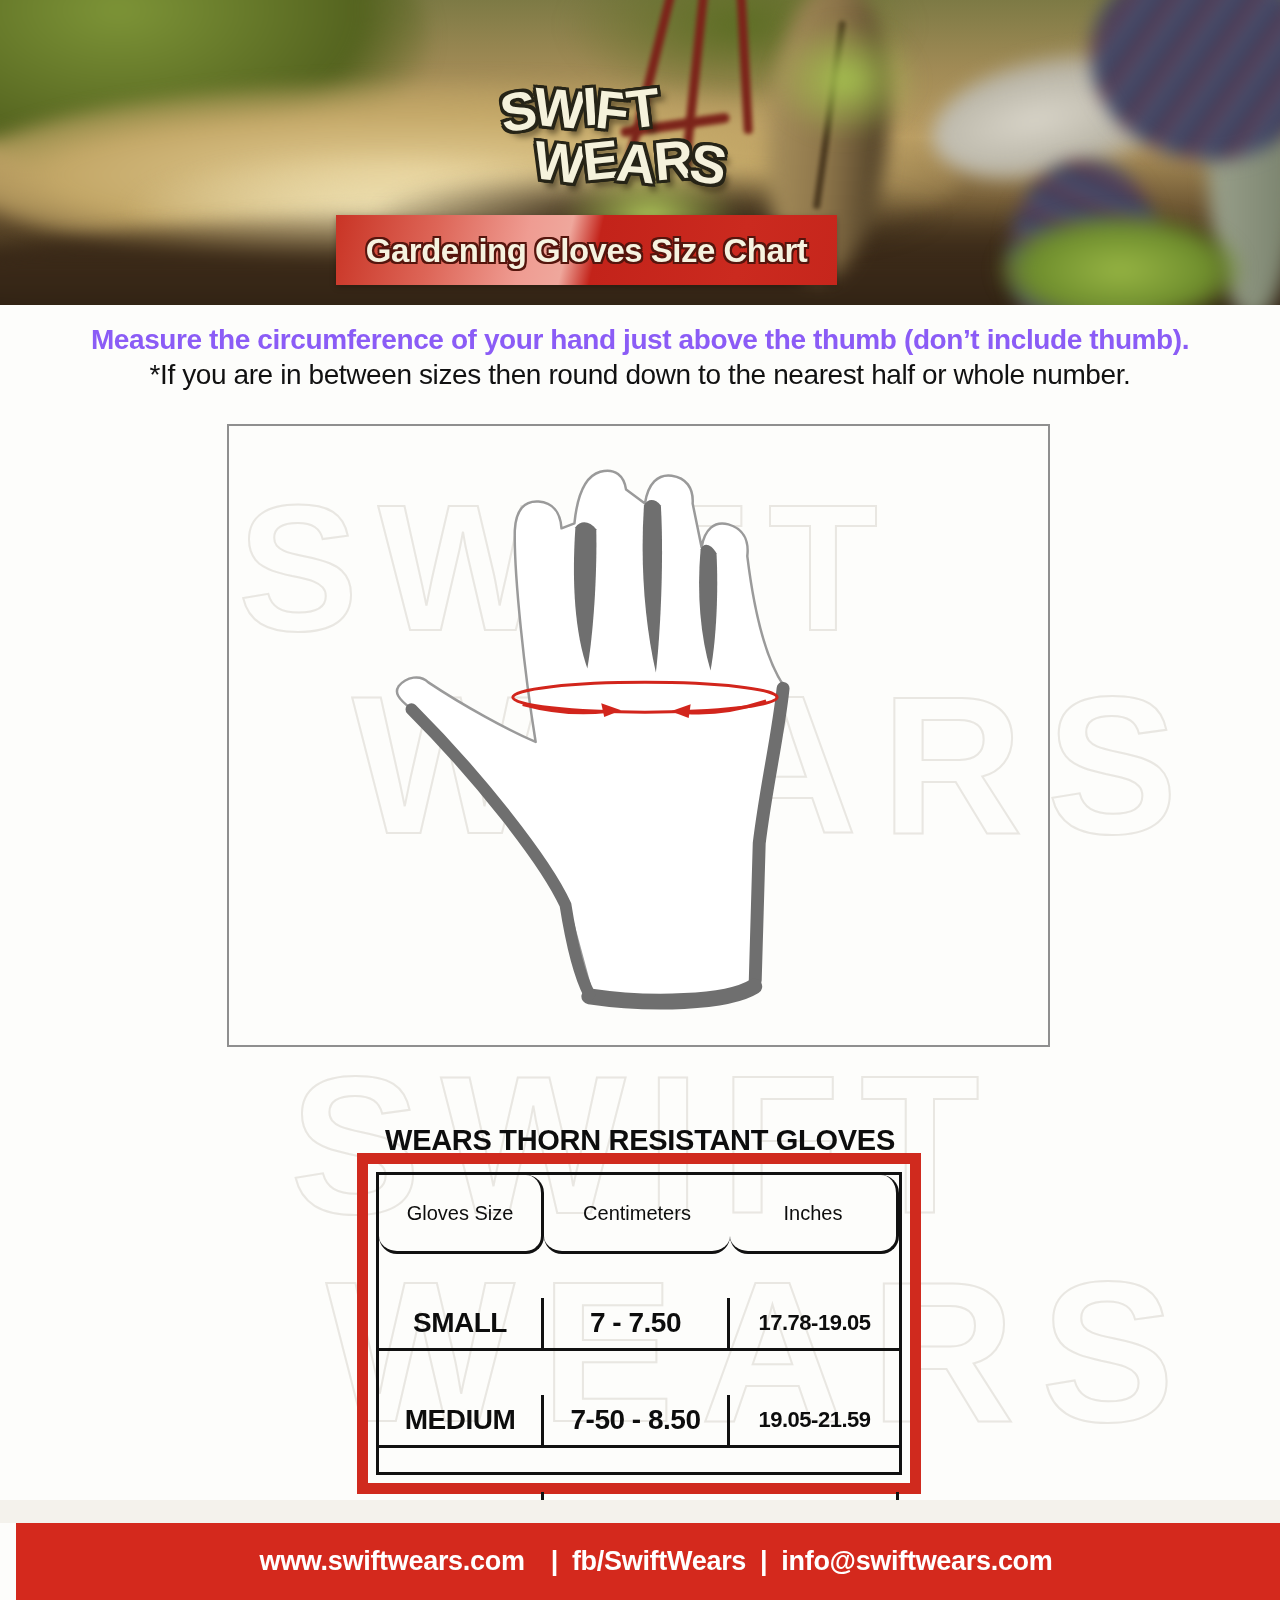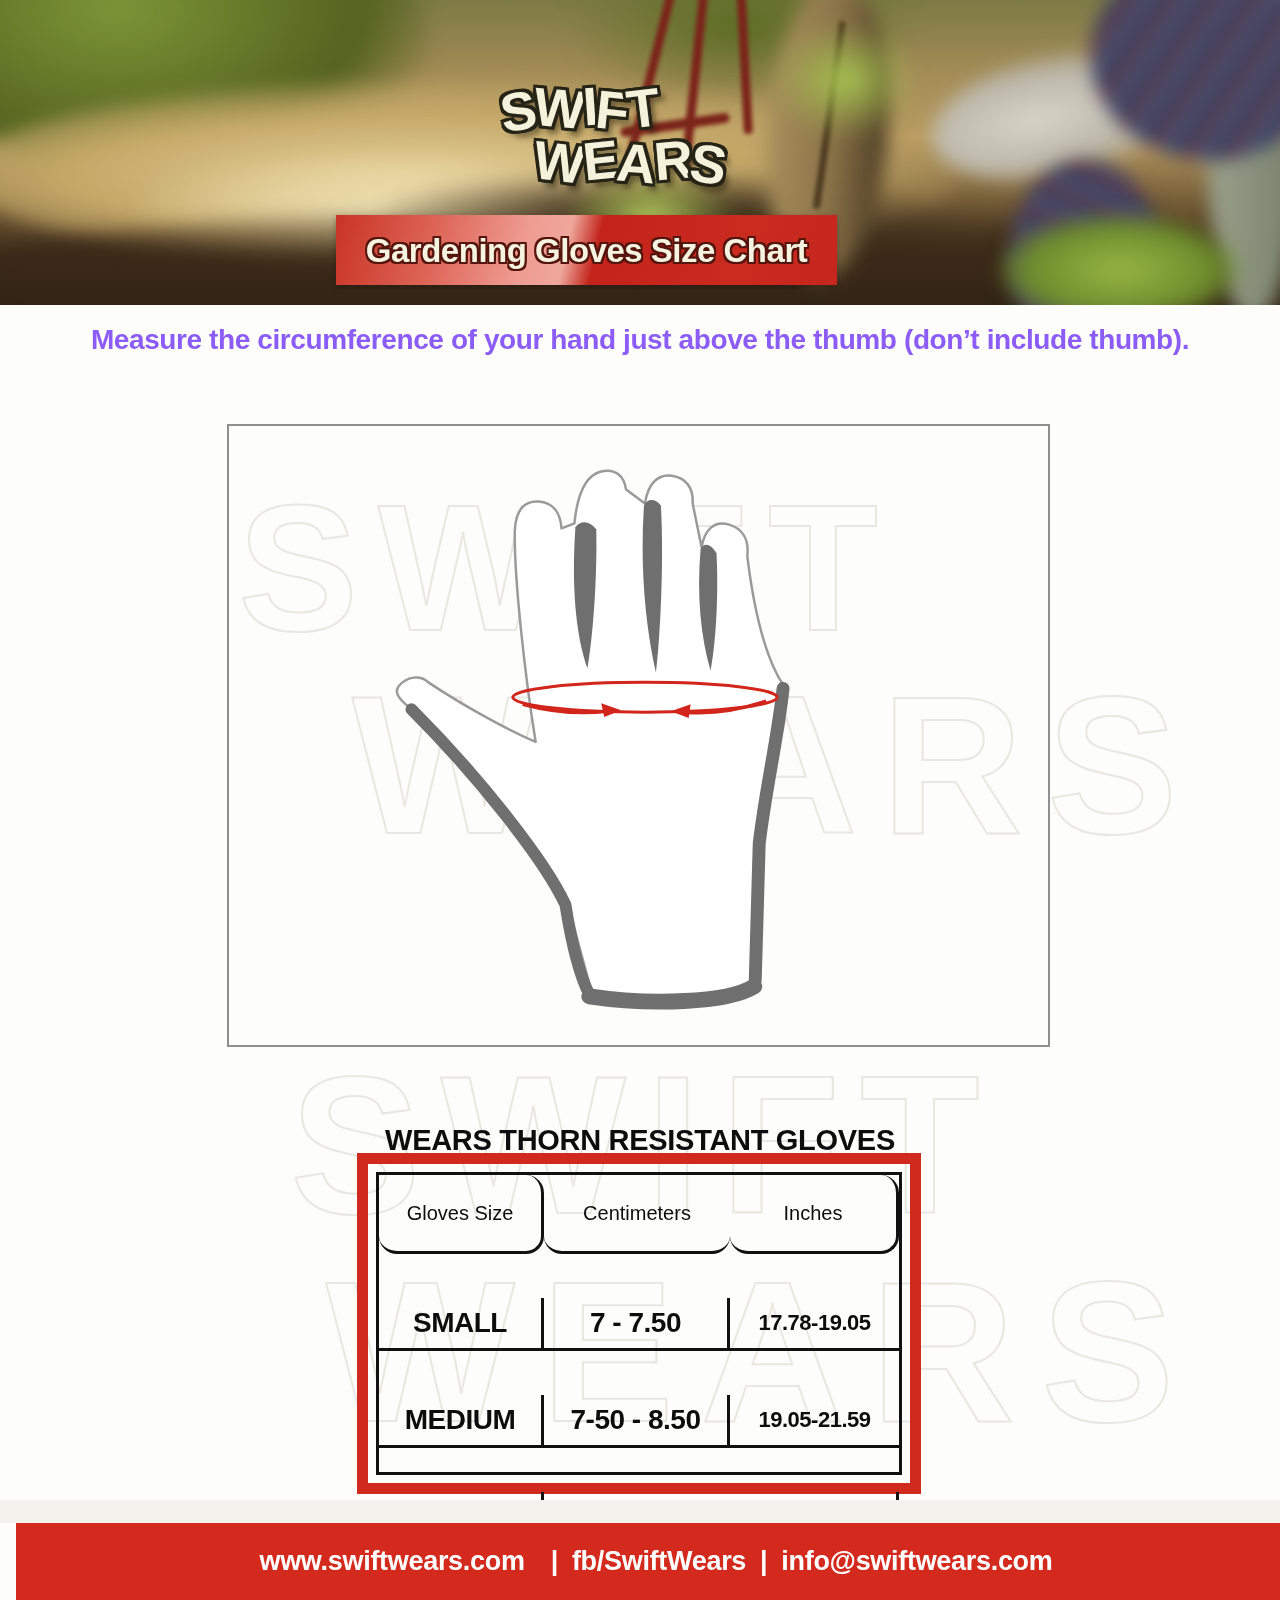--- a/index.html
+++ b/index.html
@@ -172,20 +172,21 @@
       <span class="logo-letter">R</span>
       <span class="logo-letter">S</span>
     </div>
   </div>
 
   <div class="banner">
     <span class="banner-title">Gardening Gloves Size Chart</span>
   </div>
 
   <div class="line-red">Measure the circumference of your hand just above the thumb (don’t include thumb).</div>
+  <div class="line-black">*If you are in between sizes then round down to the nearest half or whole number.</div>
 
   <div class="wm wm1a">SWIFT</div>
   <div class="wm wm1b">WEARS</div>
   <div class="wm wm2a">SWIFT</div>
   <div class="wm wm2b">WEARS</div>
 
   <div class="hand-box">
     <svg viewBox="0 0 823 623">
 
       <path d="M170,262

